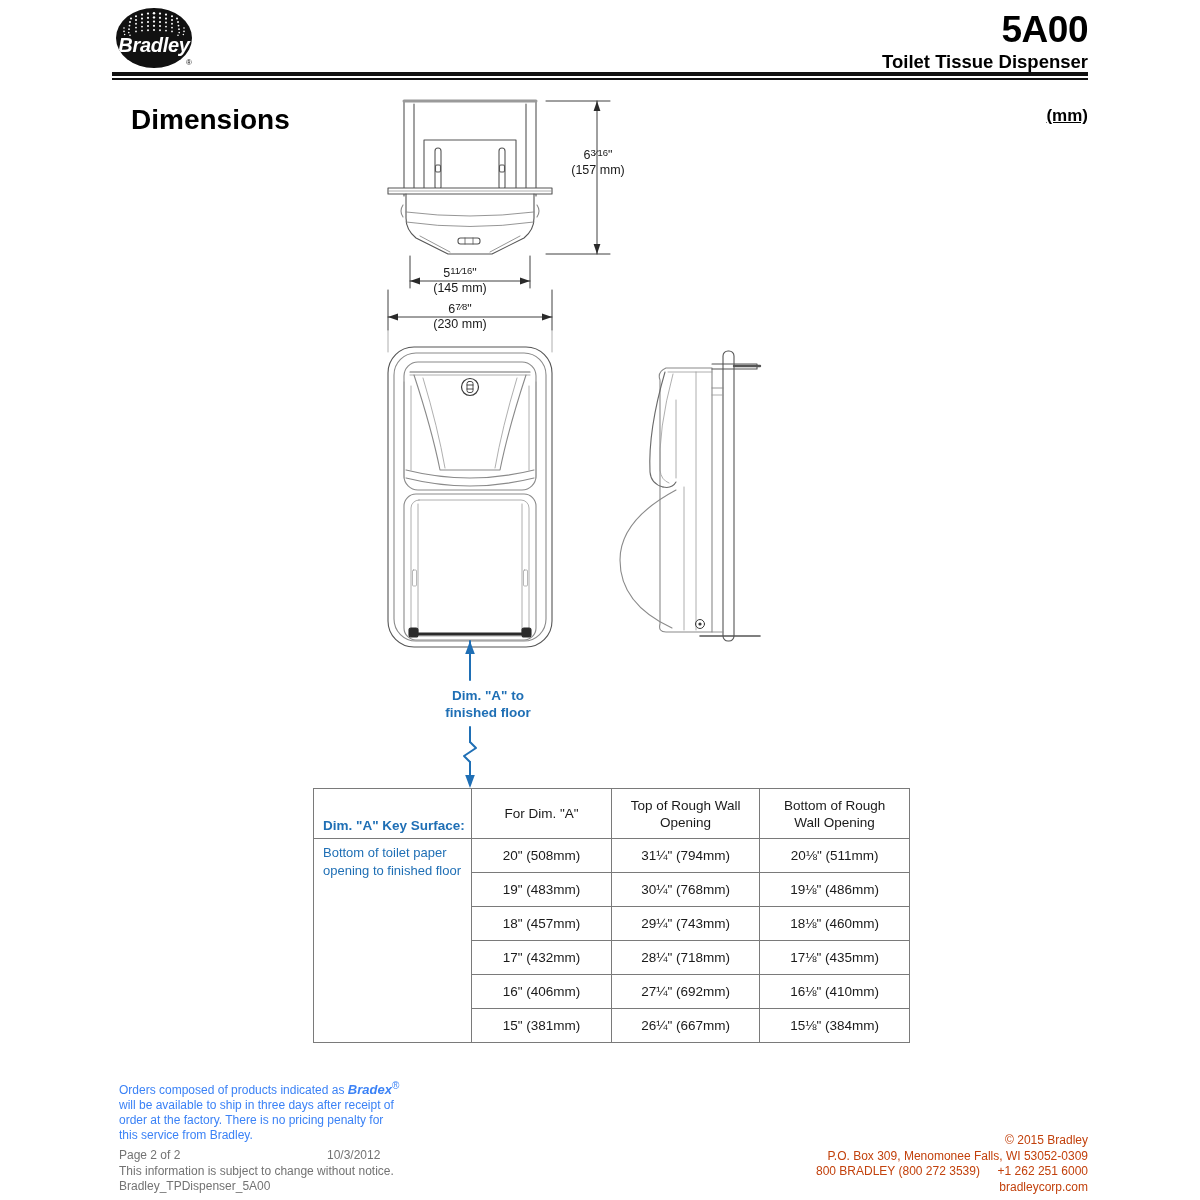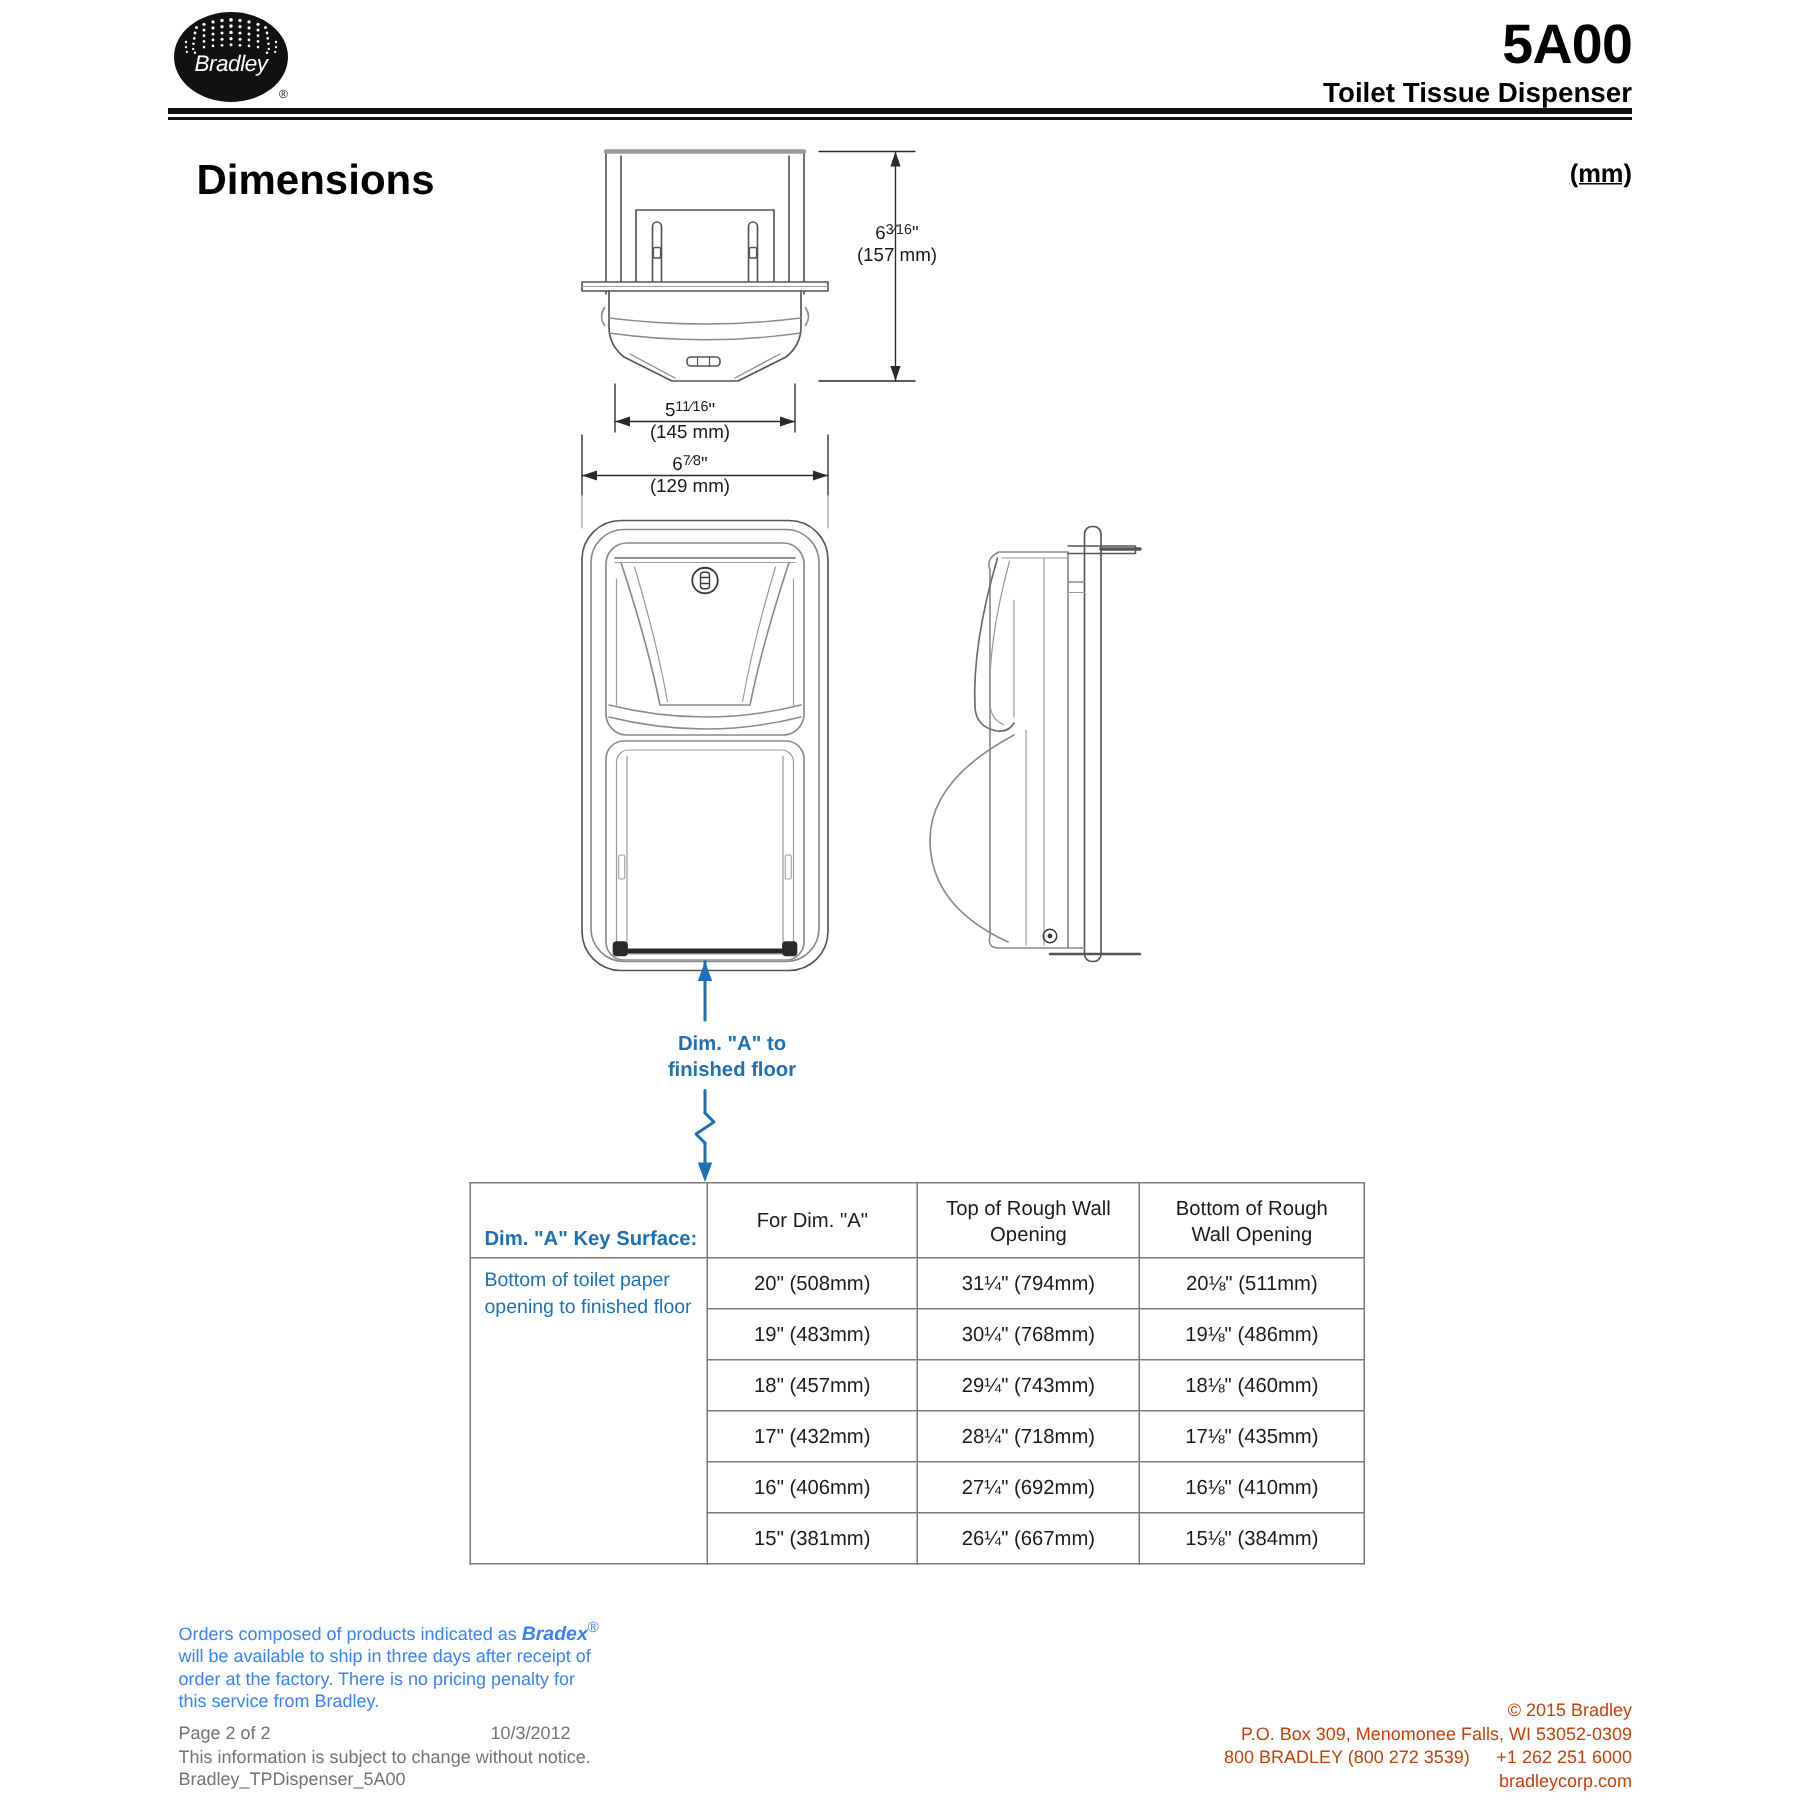--- a/index.html
+++ b/index.html
@@ -45,22 +45,22 @@
   .logo-dots {
     position: absolute;
     left: 0; top: 3px;
     width: 76px; height: 26px;
   }
   .logo-word {
     position: absolute;
     left: 0; top: 26px;
     width: 76px;
     text-align: center;
-    font-size: 15px;
-    font-weight: normal;
+    font-size: 20px;
+    font-weight: bold;
     font-style: italic;
     color: #ffffff;
     letter-spacing: -0.3px;
     font-family: "Liberation Sans", sans-serif;
   }
   .logo-reg {
     position: absolute;
     left: 74px; top: 50px;
     font-size: 8px;
     color: #111111;
@@ -485,21 +485,21 @@
     <span>(157 mm)</span>
   </div>
 
   <div class="dim-label dim-h1">
     <span>5</span><span class="frac"><sup>11</sup>⁄<sub>16</sub></span>"<br>
     <span>(145 mm)</span>
   </div>
 
   <div class="dim-label dim-h2">
     <span>6</span><span class="frac"><sup>7</sup>⁄<sub>8</sub></span>"<br>
-    <span>(129 mm)</span>
+    <span>(230 mm)</span>
   </div>
 
   <div class="dim-a-note">
     <div>Dim. "A" to</div>
     <div>finished floor</div>
   </div>
 
   <table class="spec-table">
     <thead>
       <tr>

